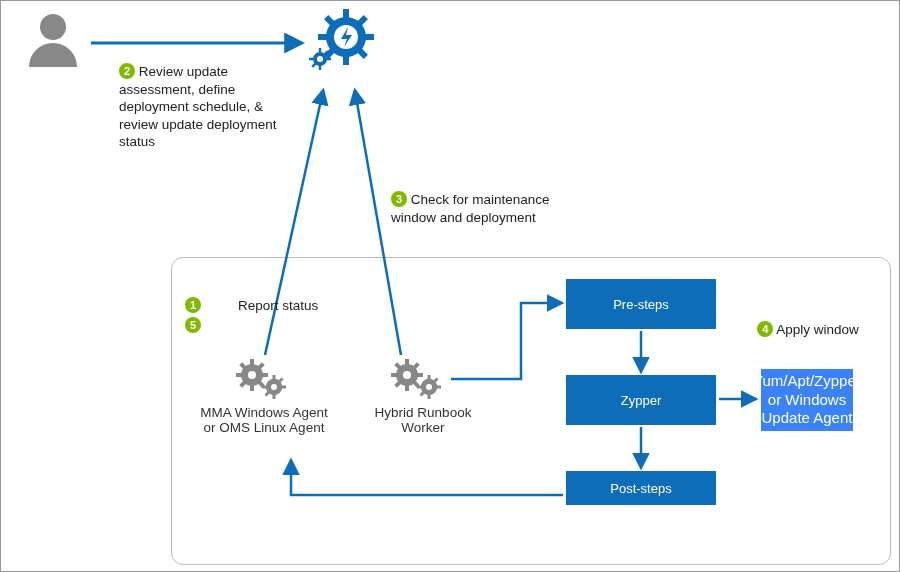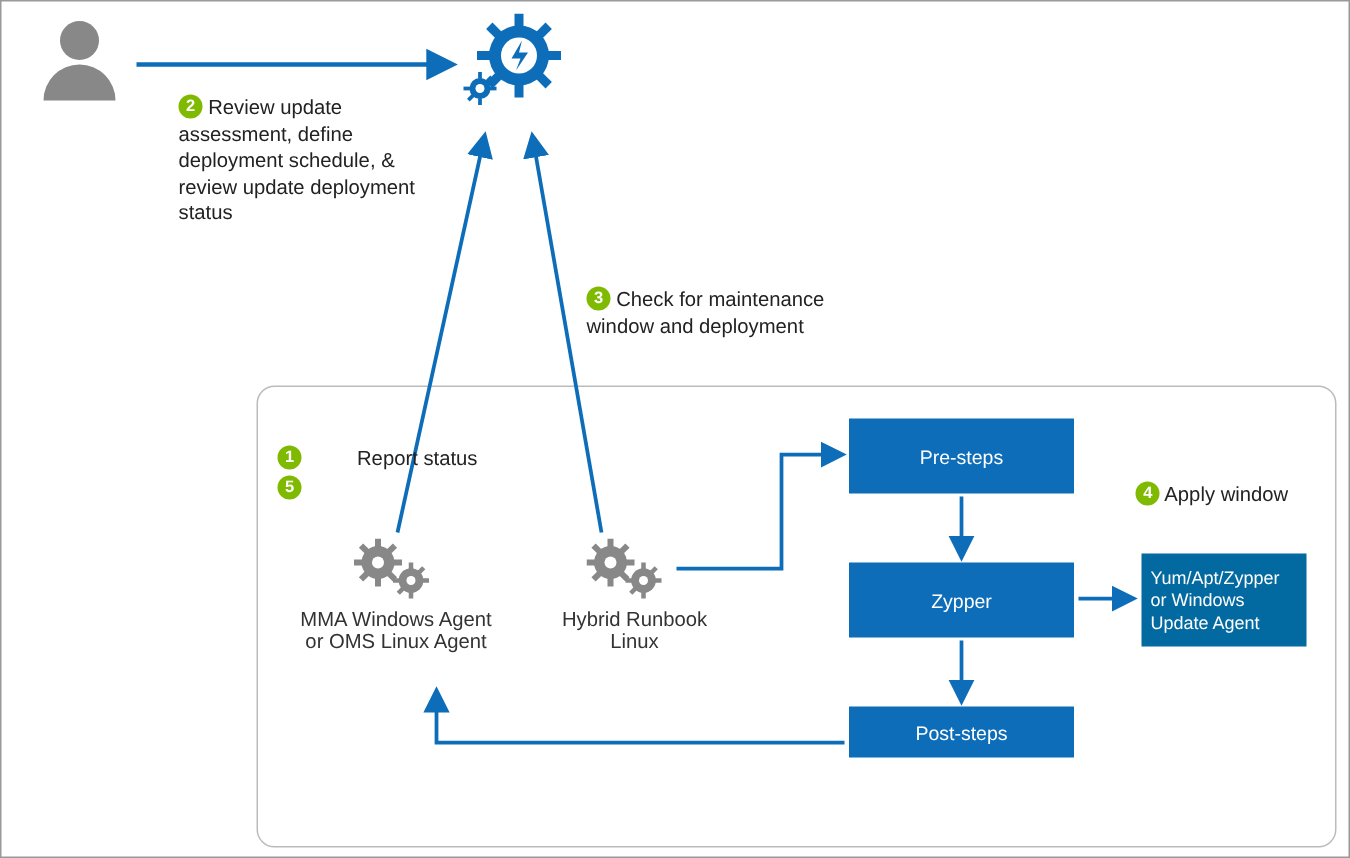--- a/index.html
+++ b/index.html
@@ -82,30 +82,30 @@
   .hybrid-label { top: 404px; left: 362px; width: 120px; }
 
   .blue-box {
     position: absolute;
     background: #0d6db8;
     color: #fff;
     display: flex;
     align-items: center;
     justify-content: center;
     font-size: 13px;
-    text-align: left;
+    text-align: center;
     padding: 6px;
   }
   .box-pre   { top: 278px; left: 565px; width: 150px; height: 50px; }
   .box-upd   { top: 374px; left: 565px; width: 150px; height: 50px; }
   .box-post  { top: 470px; left: 565px; width: 150px; height: 34px; }
   .box-agent {
-    top: 368px; left: 760px; width: 110px; height: 62px;
-    background: #0369a1;
-    font-size: 12px;
+    top: 368px; left: 760px; width: 92px; height: 62px;
+    background: #3b82f6;
+    font-size: 15px;
     line-height: 1.25;
   }
 </style>
 </head>
 <body>
 
 <div class="canvas">
 
   <div class="container-box"></div>
 
@@ -236,20 +236,20 @@
         <rect x="-2" y="-16" width="4" height="7"></rect>
           <rect x="-2" y="9" width="4" height="7"></rect>
         <rect x="-16" y="-2" width="7" height="4"></rect>
           <rect x="9" y="-2" width="7" height="4"></rect>
         <rect x="-2" y="-16" width="4" height="7" transform="rotate(45)"></rect>
           <rect x="-2" y="9" width="4" height="7" transform="rotate(45)"></rect>
         <circle r="4" fill="#fff"></circle>
       </g>
     </svg>
   </div>
-  <div class="node-label hybrid-label">Hybrid Runbook Linux</div>
+  <div class="node-label hybrid-label">Hybrid Runbook Worker</div>
 
   <div class="blue-box box-pre">Pre-steps</div>
   <div class="blue-box box-upd">Zypper</div>
   <div class="blue-box box-post">Post-steps</div>
   <div class="blue-box box-agent">Yum/Apt/Zypper or Windows Update Agent</div>
 
 </div>
 
 </body></html>

